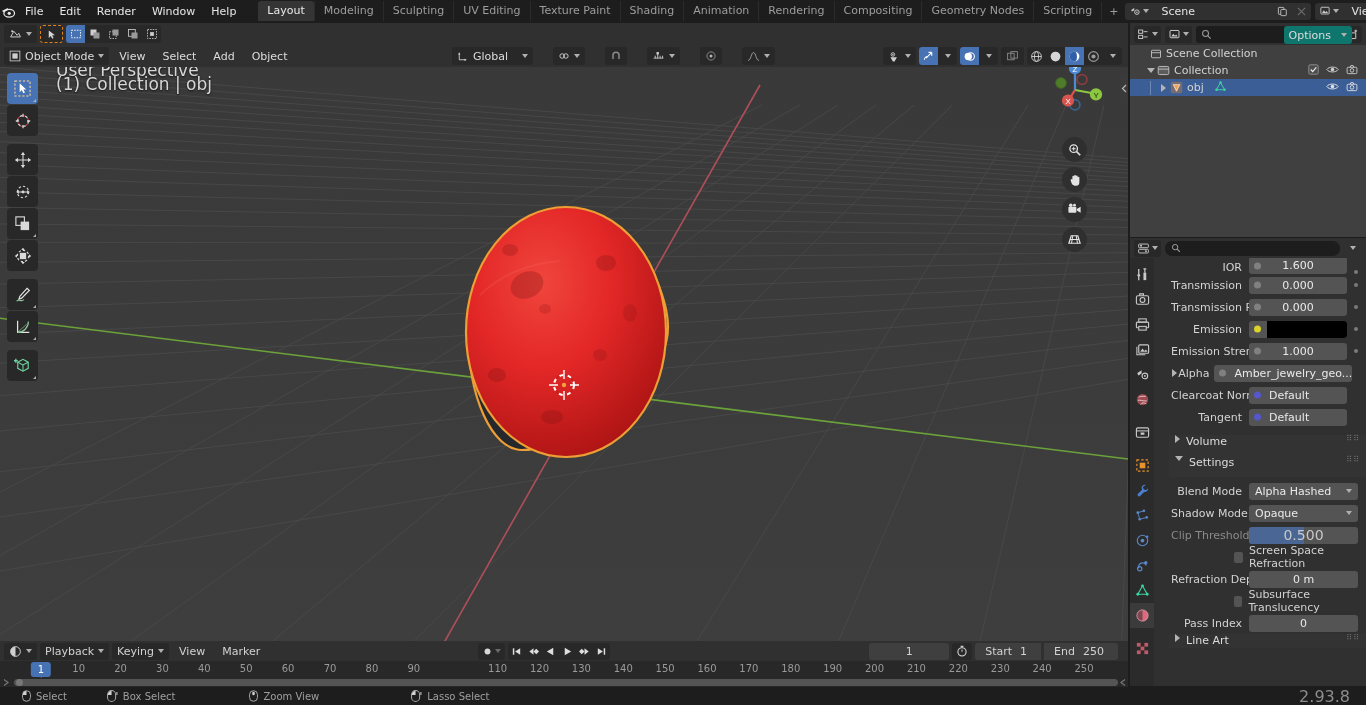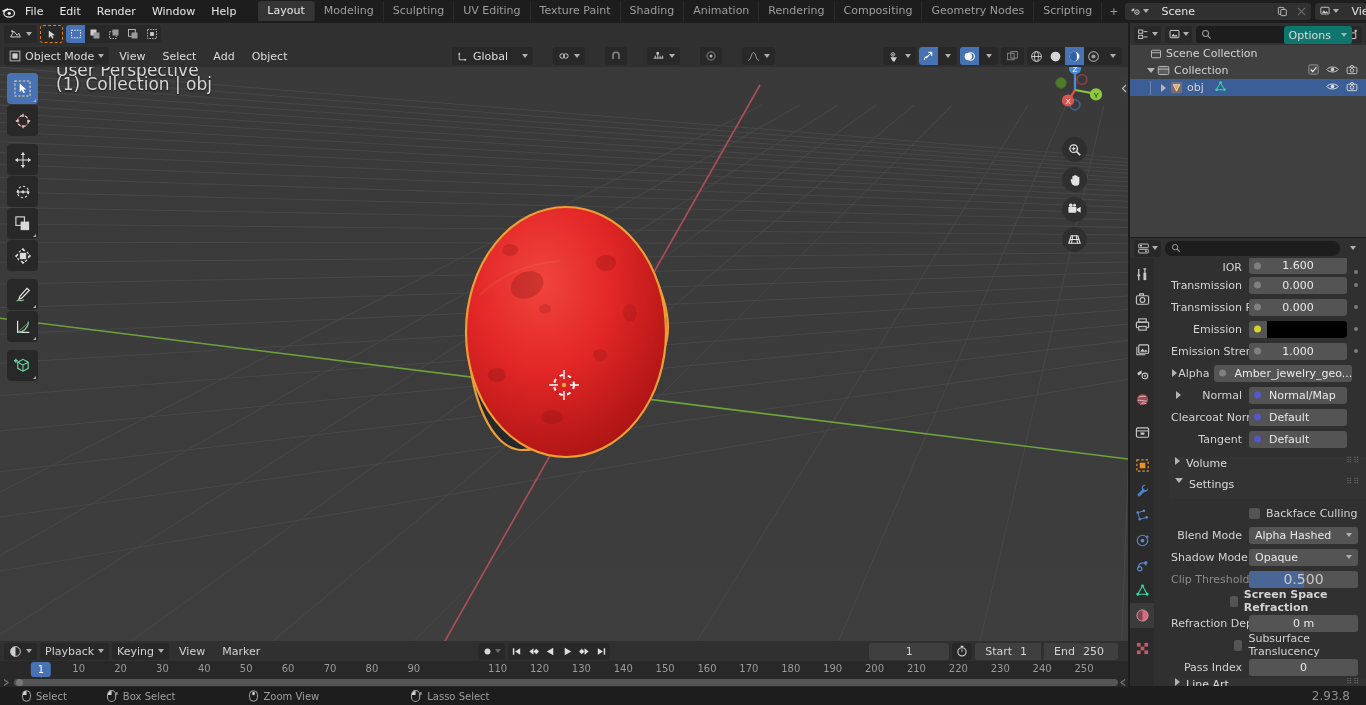--- a/index.html
+++ b/index.html
@@ -169,21 +169,21 @@
   #tl-scroll{ position:relative; height:9px; background:#282828; }
   #tl-scroll .bar{ position:absolute; left:14px; right:10px; top:1px; height:7px; background:#545454; border-radius:4px;}
   #tl-scroll .knob{ position:absolute; left:16px; top:1px; width:7px;height:7px;border-radius:50%;background:#777;}
 
   
   #status{
     position:absolute; left:0; top:687px; width:1366px; height:18px;
     background:#1d1d1d; display:flex; align-items:center; padding:0 8px; gap:0px; font-size:10px; color:#9f9f9f;
   }
   .st-item{ display:flex; align-items:center; gap:5px; }
-  .version{ margin-left:auto; color:#8d8d8d; font-size:12px; padding-right:8px;}
+  .version{ margin-left:auto; color:#8d8d8d; font-size:16px; padding-right:8px;}
 </style>
 </head>
 <body>
 
 <div id="topbar">
   <div id="blender-logo">
     <svg width="17" height="17" viewBox="0 0 24 24">
         <ellipse cx="13" cy="14.5" rx="7.5" ry="5.5" fill="none" stroke="#e8e8e8" stroke-width="1.8"></ellipse>
         <circle cx="13" cy="14.5" r="2.3" fill="#e8e8e8"></circle>
         <path d="M3 11 L11 7 L11 10 L4.5 13 Z" fill="#e8e8e8"></path>
@@ -962,31 +962,20 @@
             <span class="tri-right"></span>
           </span>
         <div class="plabel" style="width:64px;">Alpha</div>
         <div class="pfield left">
           <span class="socket" style="background:#808080;"></span>
           <span>Amber_jewelry_geo...</span>
         </div>
         <div style="width:11px;"></div>
       </div>
 
-      <div class="prow">
-        <span style="width:14px;display:flex;justify-content:center;">
-            <span class="tri-right"></span>
-          </span>
-        <div class="plabel" style="width:64px;">Normal</div>
-        <div class="pfield left">
-          <span class="socket" style="background:#5656cd;"></span>
-          <span>Normal/Map</span>
-        </div>
-        <div style="width:11px;"></div>
-      </div>
 
       <div class="prow">
         <div class="plabel" style="width:78px;">Clearcoat Normal</div>
         <div class="pfield left">
           <span class="socket" style="background:#5656cd;"></span>
           <span>Default</span>
         </div>
         <div style="width:11px;"></div>
       </div>
 
@@ -1007,25 +996,20 @@
         <span class="dots">⠿⠿</span>
       </div>
       <div class="panel-head">
         <span class="tri"></span>
         <span>Settings</span>
         <span class="dots">⠿⠿</span>
       </div>
 
       <div style="height:3px;"></div>
 
-      <div class="prow">
-        <div style="width:78px;"></div>
-        <span class="chk"></span>
-        <span style="margin-left:6px;font-size:11px;">Backface Culling</span>
-      </div>
 
       <div class="prow">
         <div class="plabel">Blend Mode</div>
         <div class="pselect">
           <span>Alpha Hashed</span>
           <span class="chev"></span>
         </div>
       </div>
 
       <div class="prow">
@@ -1040,21 +1024,21 @@
         <div class="plabel dim">Clip Threshold</div>
         <div class="slider">
           <span class="fill" style="width:50%;"></span>
           <span>0.500</span>
         </div>
       </div>
 
       <div class="prow">
         <div style="width:78px;"></div>
         <span class="chk"></span>
-        <span style="margin-left:6px;font-size:11px;font-weight:bold;">Screen Space Refraction</span>
+        <span style="margin-left:6px;font-size:11px;">Screen Space Refraction</span>
       </div>
 
       <div class="prow">
         <div class="plabel">Refraction Depth</div>
         <div class="pfield">
           <span>0 m</span>
         </div>
       </div>
 
       <div class="prow">

